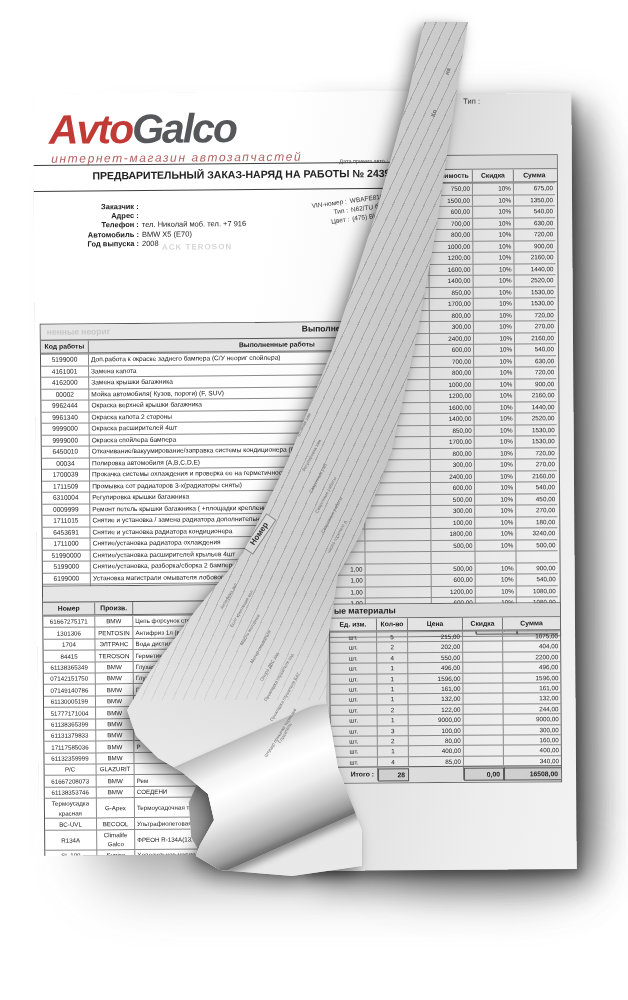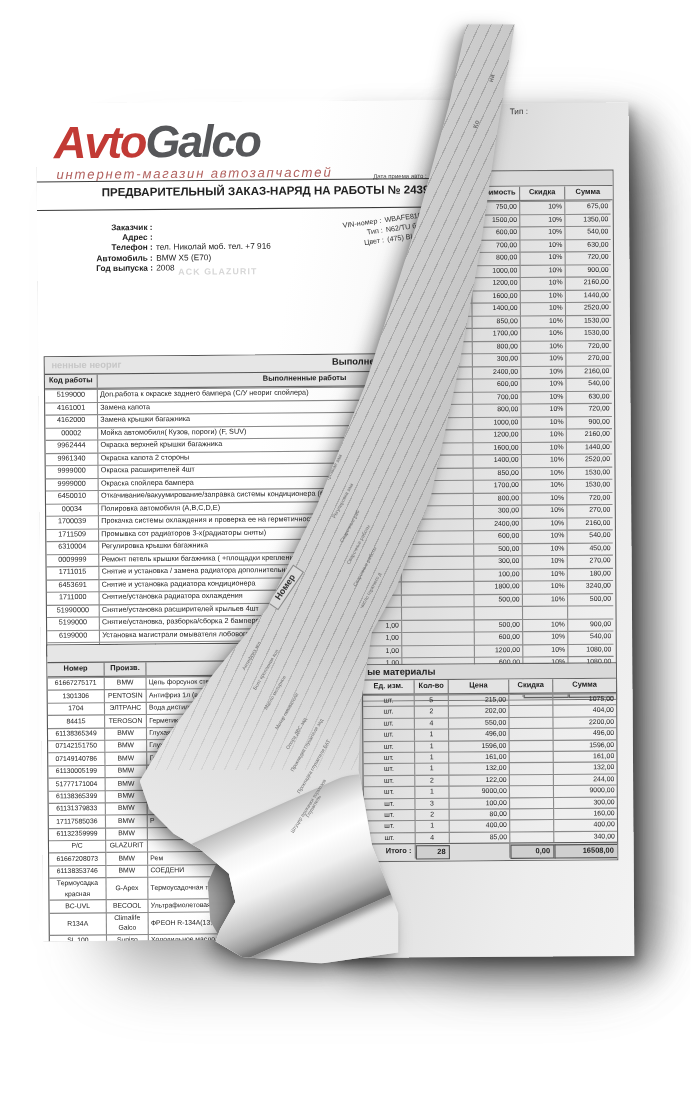--- a/index.html
+++ b/index.html
@@ -559,21 +559,21 @@
         </div>
         <div class="row">
           <div class="lab">Тип :</div>
           <div class="val">N62/TU бензин</div>
         </div>
         <div class="row">
           <div class="lab">Цвет :</div>
           <div class="val">(475) BLACK SAP</div>
         </div>
       </div>
-    <div class="ghost" style="left:128px;top:150px">ACK GLAZURIT</div>
+    <div class="ghost" style="left:128px;top:150px">ACK TEROSON</div>
 
     <div class="p1table works" id="worksTable">
       <div class="secband">
         <span class="sec-ghost">ненные неориг</span>
         <span class="sec-title">Выполненные работы</span>
       </div>
       <div class="thead">
         <div class="th">Код работы</div>
         <div class="th">Выполненные работы</div>
       </div>

